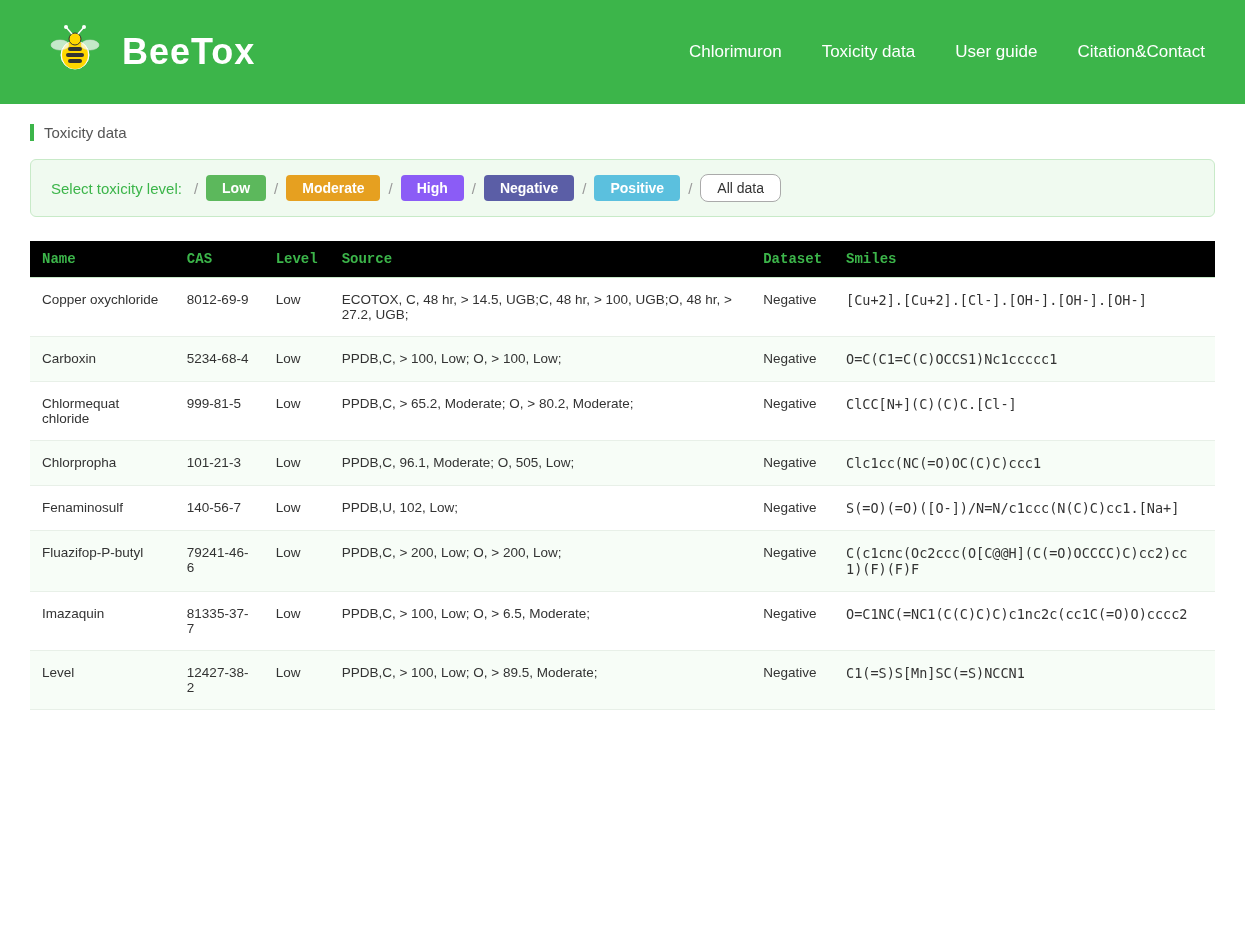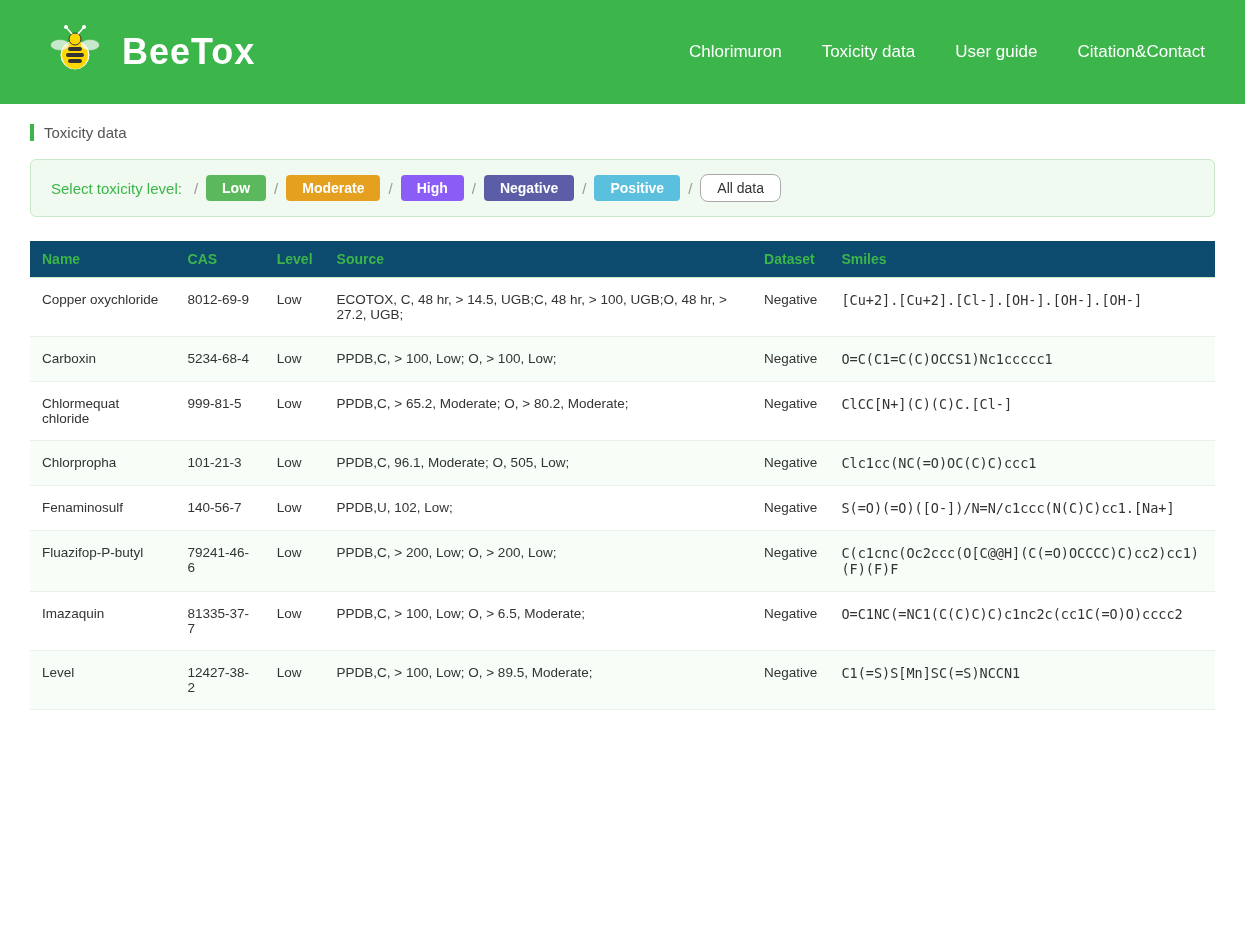--- a/index.html
+++ b/index.html
@@ -106,21 +106,22 @@
       cursor: pointer;
       color: #333;
     }
 
     
     .data-table {
       width: 100%;
       border-collapse: collapse;
     }
     .data-table thead tr {
-      background: #0c4a6e;
+      background: #000000;
+      font-family: Liberation Mono, monospace;
     }
     .data-table thead th {
       padding: 10px 12px;
       text-align: left;
       color: #3cb54a;
       font-size: 14px;
       font-weight: 600;
       border-bottom: 1px solid #c8e8c8;
     }
     .data-table tbody tr {

